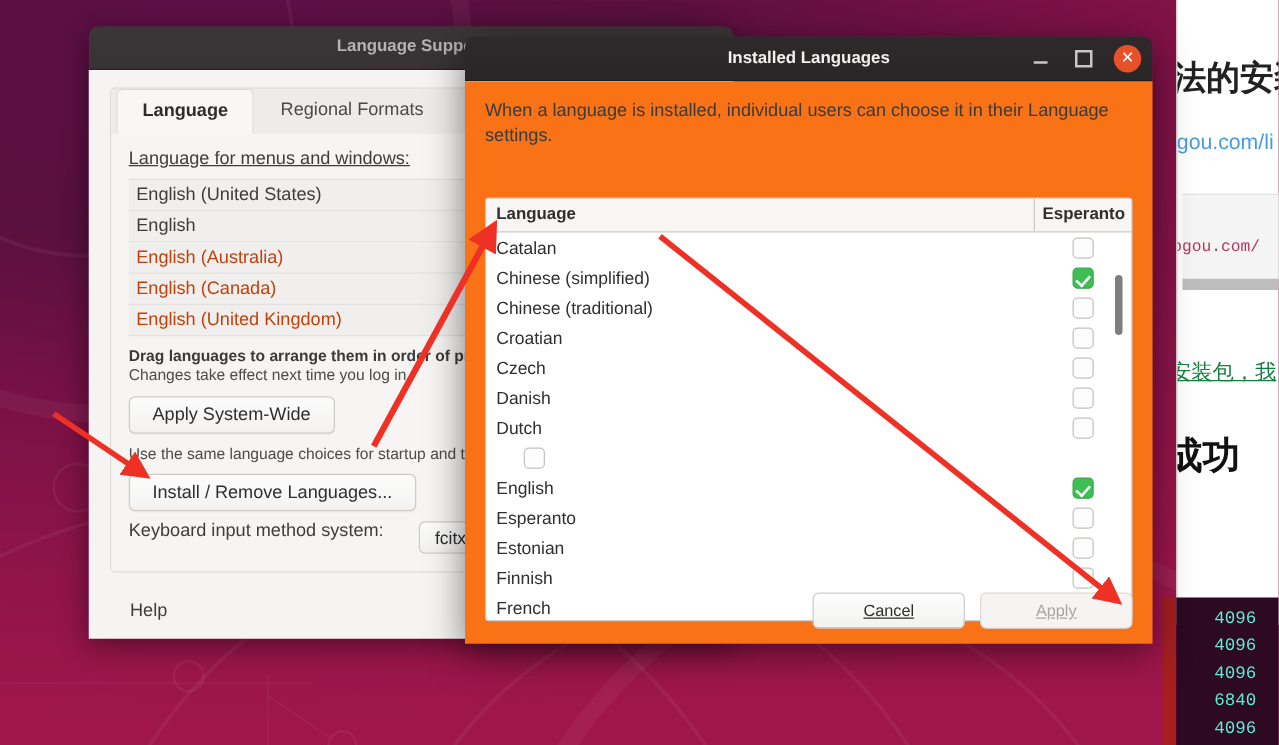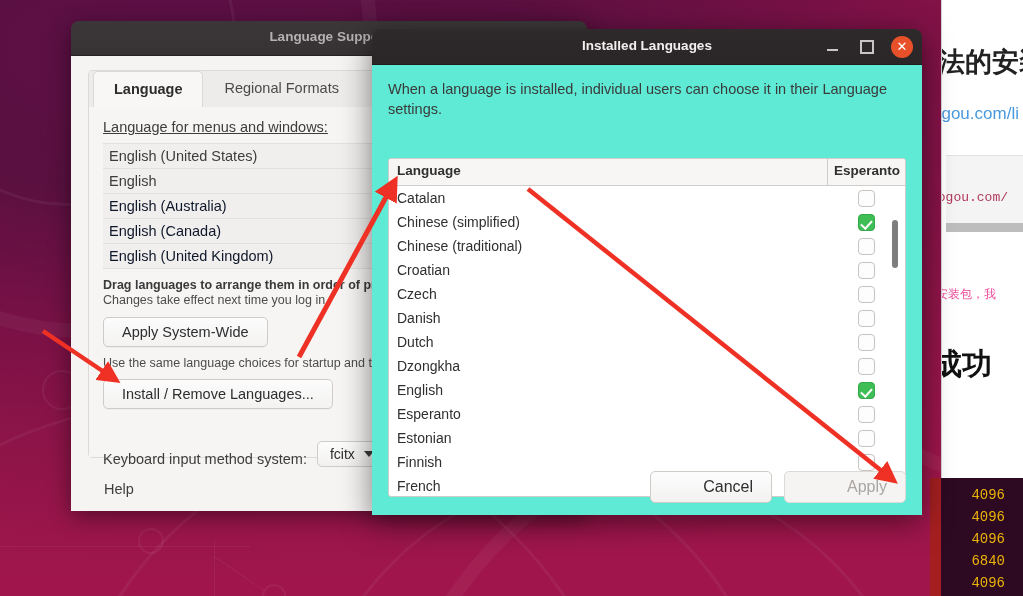--- a/index.html
+++ b/index.html
@@ -67,37 +67,38 @@
     position: absolute; left: -12px; top: 190px;
     font-family: "Liberation Mono", "DejaVu Sans Mono", monospace;
     font-size: 13px; color: #b03a5b; white-space: nowrap;
   }
   #bg-page .bg-codebar {
     position: absolute; left: 4px; top: 223px; width: 120px; height: 9px;
     background: #bdbdbd;
   }
   #bg-page .bg-text-cn {
     position: absolute; left: -6px; top: 286px;
-    font-size: 12px; color: #ec4899; white-space: nowrap;
+    font-size: 17px; color: #15803d; white-space: nowrap;
     font-family: "DejaVu Sans", sans-serif;
+    text-decoration: underline;
   }
   #bg-page .bg-heading2-cn {
     position: absolute; left: -10px; top: 344px;
     font-size: 30px; font-weight: bold; color: #111; white-space: nowrap;
     font-family: "DejaVu Sans", sans-serif;
   }
 
   
   #bg-terminal {
     position: absolute;
     left: 941px; top: 478px; width: 82px; height: 118px;
     background: #2d0922;
     font-family: "Liberation Mono", "DejaVu Sans Mono", monospace;
     font-size: 14px;
-    color: #eab308;
+    color: #5eead4;
     padding-top: 6px;
     box-sizing: border-box;
     overflow: hidden;
   }
   #bg-terminal .tline {
     text-align: right;
     padding-right: 18px;
     line-height: 22px;
     white-space: nowrap;
   }
@@ -193,21 +194,21 @@
     height: 24px;
     line-height: 24px;
     font-size: 14.5px;
     padding-left: 6px;
     border-bottom: 1px solid #e3e1df;
     background: #f0efee;
     color: #3d3d3d;
     white-space: nowrap;
     overflow: hidden;
   }
-  .lang-order-list .row.dim { color: #0f172a; }
+  .lang-order-list .row.dim { color: #c2410c; }
 
   .hint-bold {
     font-size: 12.5px;
     font-weight: bold;
     color: #3a3a3a;
     white-space: nowrap;
     overflow: hidden;
   }
   .hint-normal {
     font-size: 12.5px;
@@ -229,22 +230,23 @@
   .hint-small {
     font-size: 12.5px;
     color: #4c4c4c;
     margin-top: 9px;
     margin-bottom: 9px;
     white-space: nowrap;
     overflow: hidden;
   }
   .kbrow {
     display: flex;
-    align-items: flex-end;
-    margin-top: 32px;
+    align-items: flex-start;
+    margin-top: 8px;
+    gap: 18px;
   }
   .kbrow .lbl {
     font-size: 14.5px;
     color: #3d3d3d;
     margin-right: 10px;
   }
   .combo {
     background: linear-gradient(#fcfcfc, #f2f1f0);
     border: 1px solid #cfcbc7;
     border-radius: 5px;
@@ -314,21 +316,21 @@
     width: 22px; height: 22px;
     border-radius: 50%;
     background: #e8502a;
     color: #ffffff;
     font-size: 13px;
     line-height: 1;
     font-family: "DejaVu Sans", sans-serif;
   }
   #dlg-installed .body {
     height: 450px;
-    background: #5eead4;
+    background: #f97316;
     position: relative;
     box-sizing: border-box;
     padding: 14px 16px 0 16px;
   }
   .dlg-desc {
     font-size: 14.5px;
     color: #3a3a3a;
     line-height: 20px;
     margin-bottom: 12px;
   }
@@ -409,28 +411,29 @@
     border-radius: 3px;
     background: #7e7e7e;
   }
   .dlg-actions {
     position: absolute;
     right: 16px; bottom: 12px;
     display: flex; gap: 12px;
   }
   .dbtn {
     min-width: 84px;
-    text-align: right;
+    text-align: center;
     background: linear-gradient(#fdfdfd, #f3f2f1);
     border: 1px solid #cfcbc7;
     border-radius: 5px;
-    font-size: 16px;
+    font-size: 13px;
     color: #2e2e2e;
     padding: 6px 18px;
     cursor: default;
+    text-decoration: underline;
   }
   .dbtn.disabled {
     color: #a9a6a3;
     background: #f5f4f3;
     border-color: #ddd9d6;
   }
 
   
   #annot {
     position: absolute; inset: 0;
@@ -573,21 +576,20 @@
                 <div class="chk"></div>
               </div>
             </div>
             <div class="lrow">
               <div class="name">Dutch</div>
               <div class="chk-cell">
                 <div class="chk"></div>
               </div>
             </div>
             <div class="lrow">
-              <div class="name">Dzongkha</div>
               <div class="chk-cell">
                 <div class="chk"></div>
               </div>
             </div>
             <div class="lrow">
               <div class="name">English</div>
               <div class="chk-cell">
                 <div class="chk on"></div>
               </div>
             </div>

